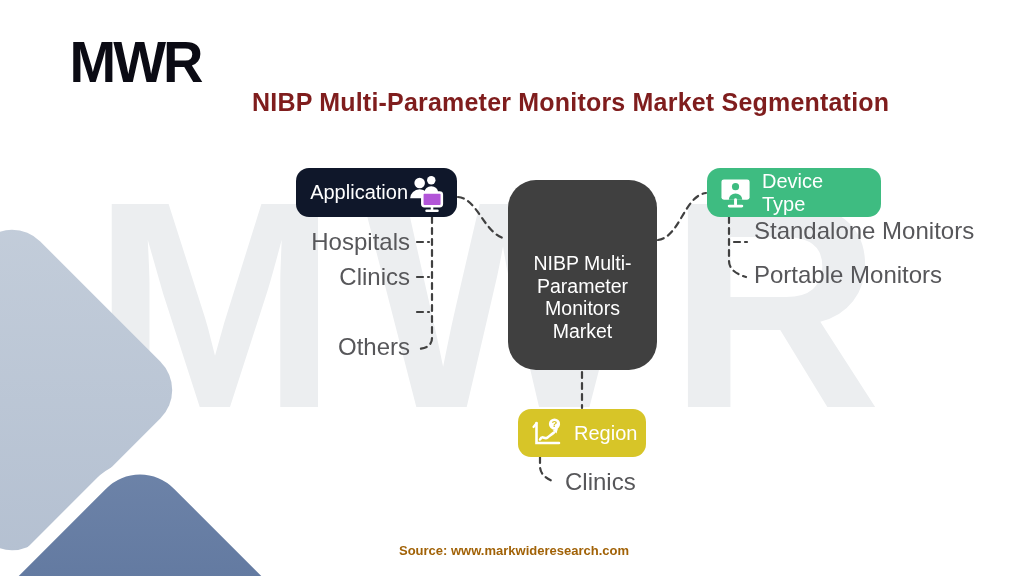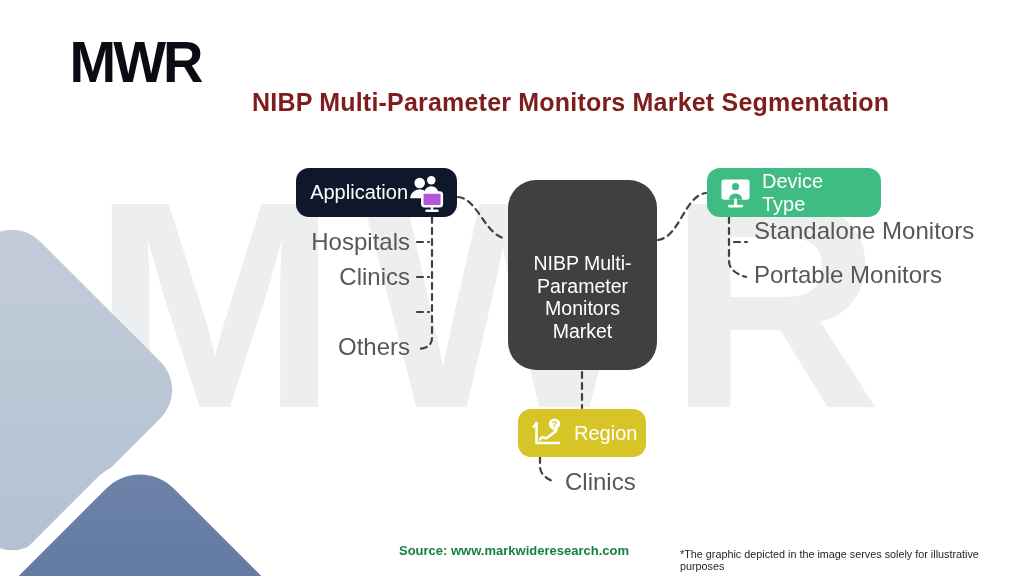--- a/index.html
+++ b/index.html
@@ -59,21 +59,21 @@
   .badge-application { left:296px; top:168px; width:161px; height:49px; background:#0f172a; justify-content:flex-end;padding-left:26px; }
   .badge-device { left:707px; top:168px; width:174px; height:49px; background:#3ebc81; gap:9px; }
   .badge-region { left:518px; top:409px; width:128px; height:48px; background:#d7c528; gap:9px; }
 
   .leaf-label { position:absolute; z-index:3; font-size:24px; line-height:22px; color:#57575a; white-space:nowrap; }
   .leaf-left { right:614px; text-align:right; }
   .leaf-right { left:754px; }
 
   .footer-source {
     position:absolute; left:399px; top:543px; z-index:3;
-    font-size:13px; font-weight:bold; color:#15803d;
+    font-size:13px; font-weight:bold; color:#a16207;
   }
   .footer-disclaimer {
     position:absolute; left:680px; top:548px; z-index:3;
     font-size:10.8px; color:#1f1f1f;
   }
 </style>
 </head>
 <body>
 
 <div class="canvas">
@@ -150,15 +150,14 @@
   <div class="leaf-label leaf-left" style="top:231px;">Hospitals</div>
   <div class="leaf-label leaf-left" style="top:266px;">Clinics</div>
   <div class="leaf-label leaf-left" style="top:336px;">Others</div>
 
   <div class="leaf-label leaf-right" style="top:220px;">Standalone Monitors</div>
   <div class="leaf-label leaf-right" style="top:264px;">Portable Monitors</div>
 
   <div class="leaf-label" style="left:565px; top:471px;">Clinics</div>
 
   <div class="footer-source">Source: www.markwideresearch.com</div>
-  <div class="footer-disclaimer">*The graphic depicted in the image serves solely for illustrative purposes</div>
 
 </div>
 
 </body></html>

